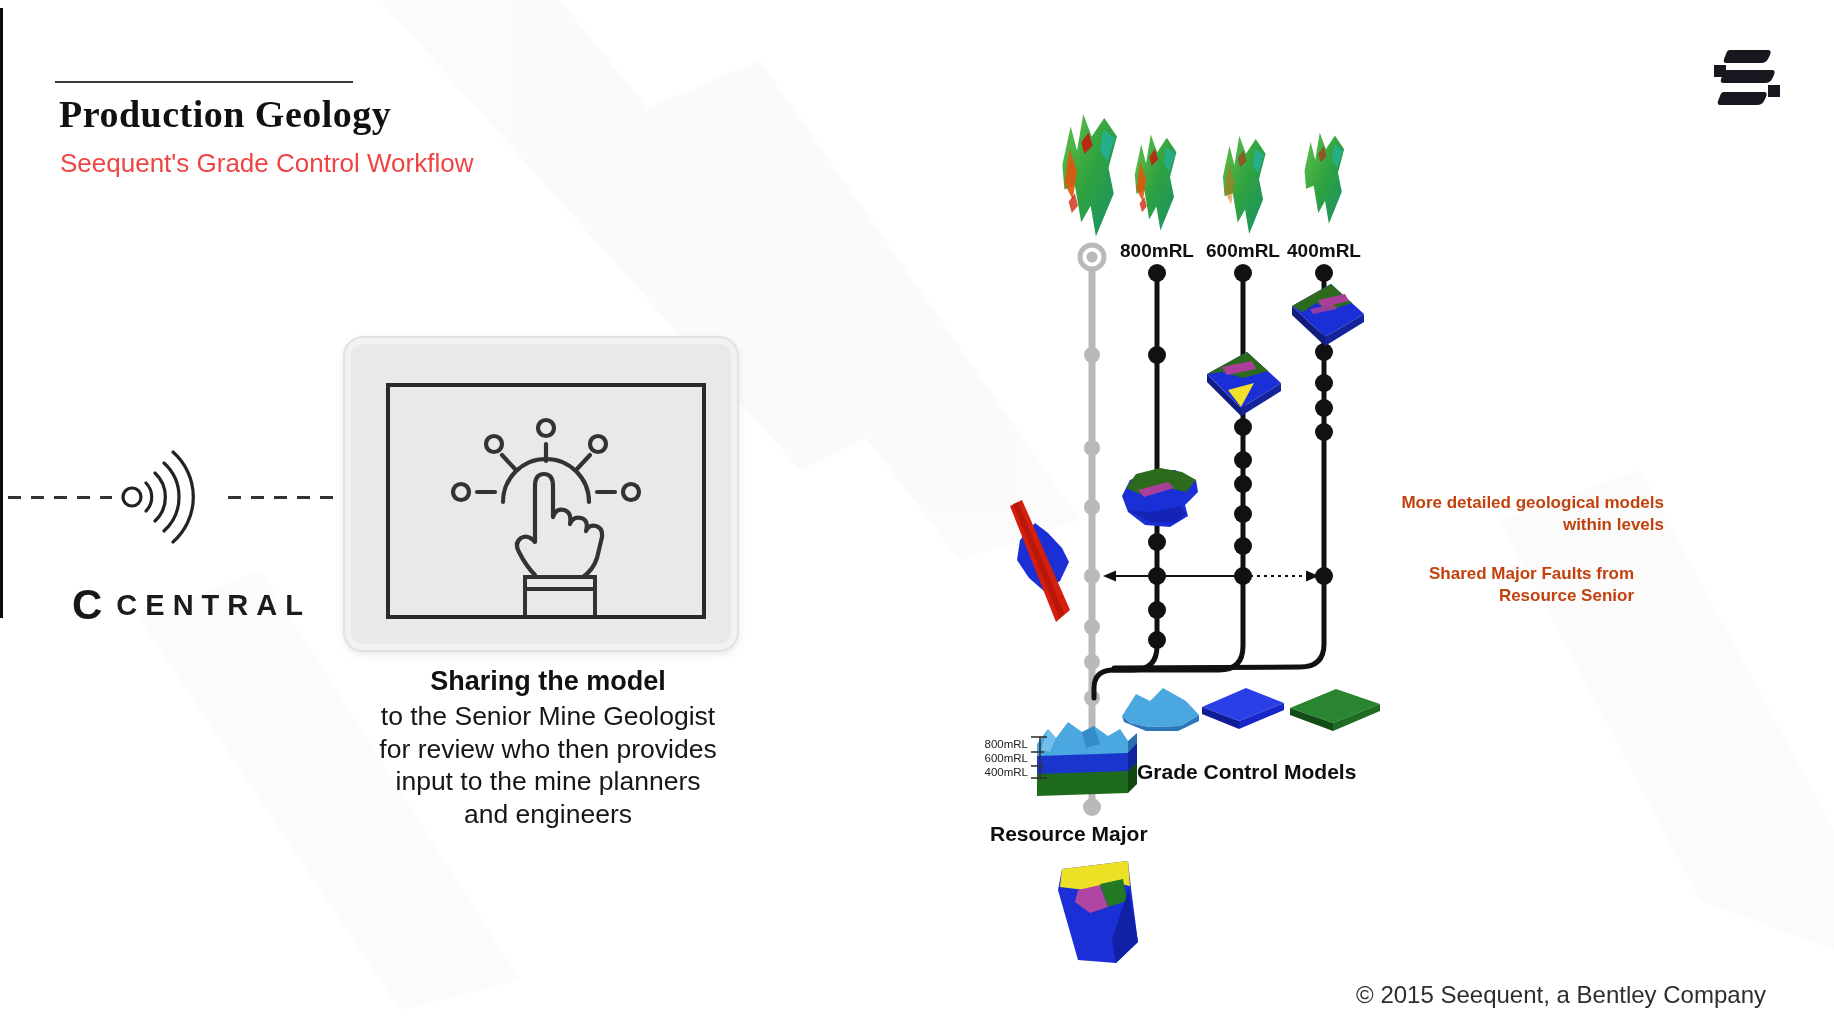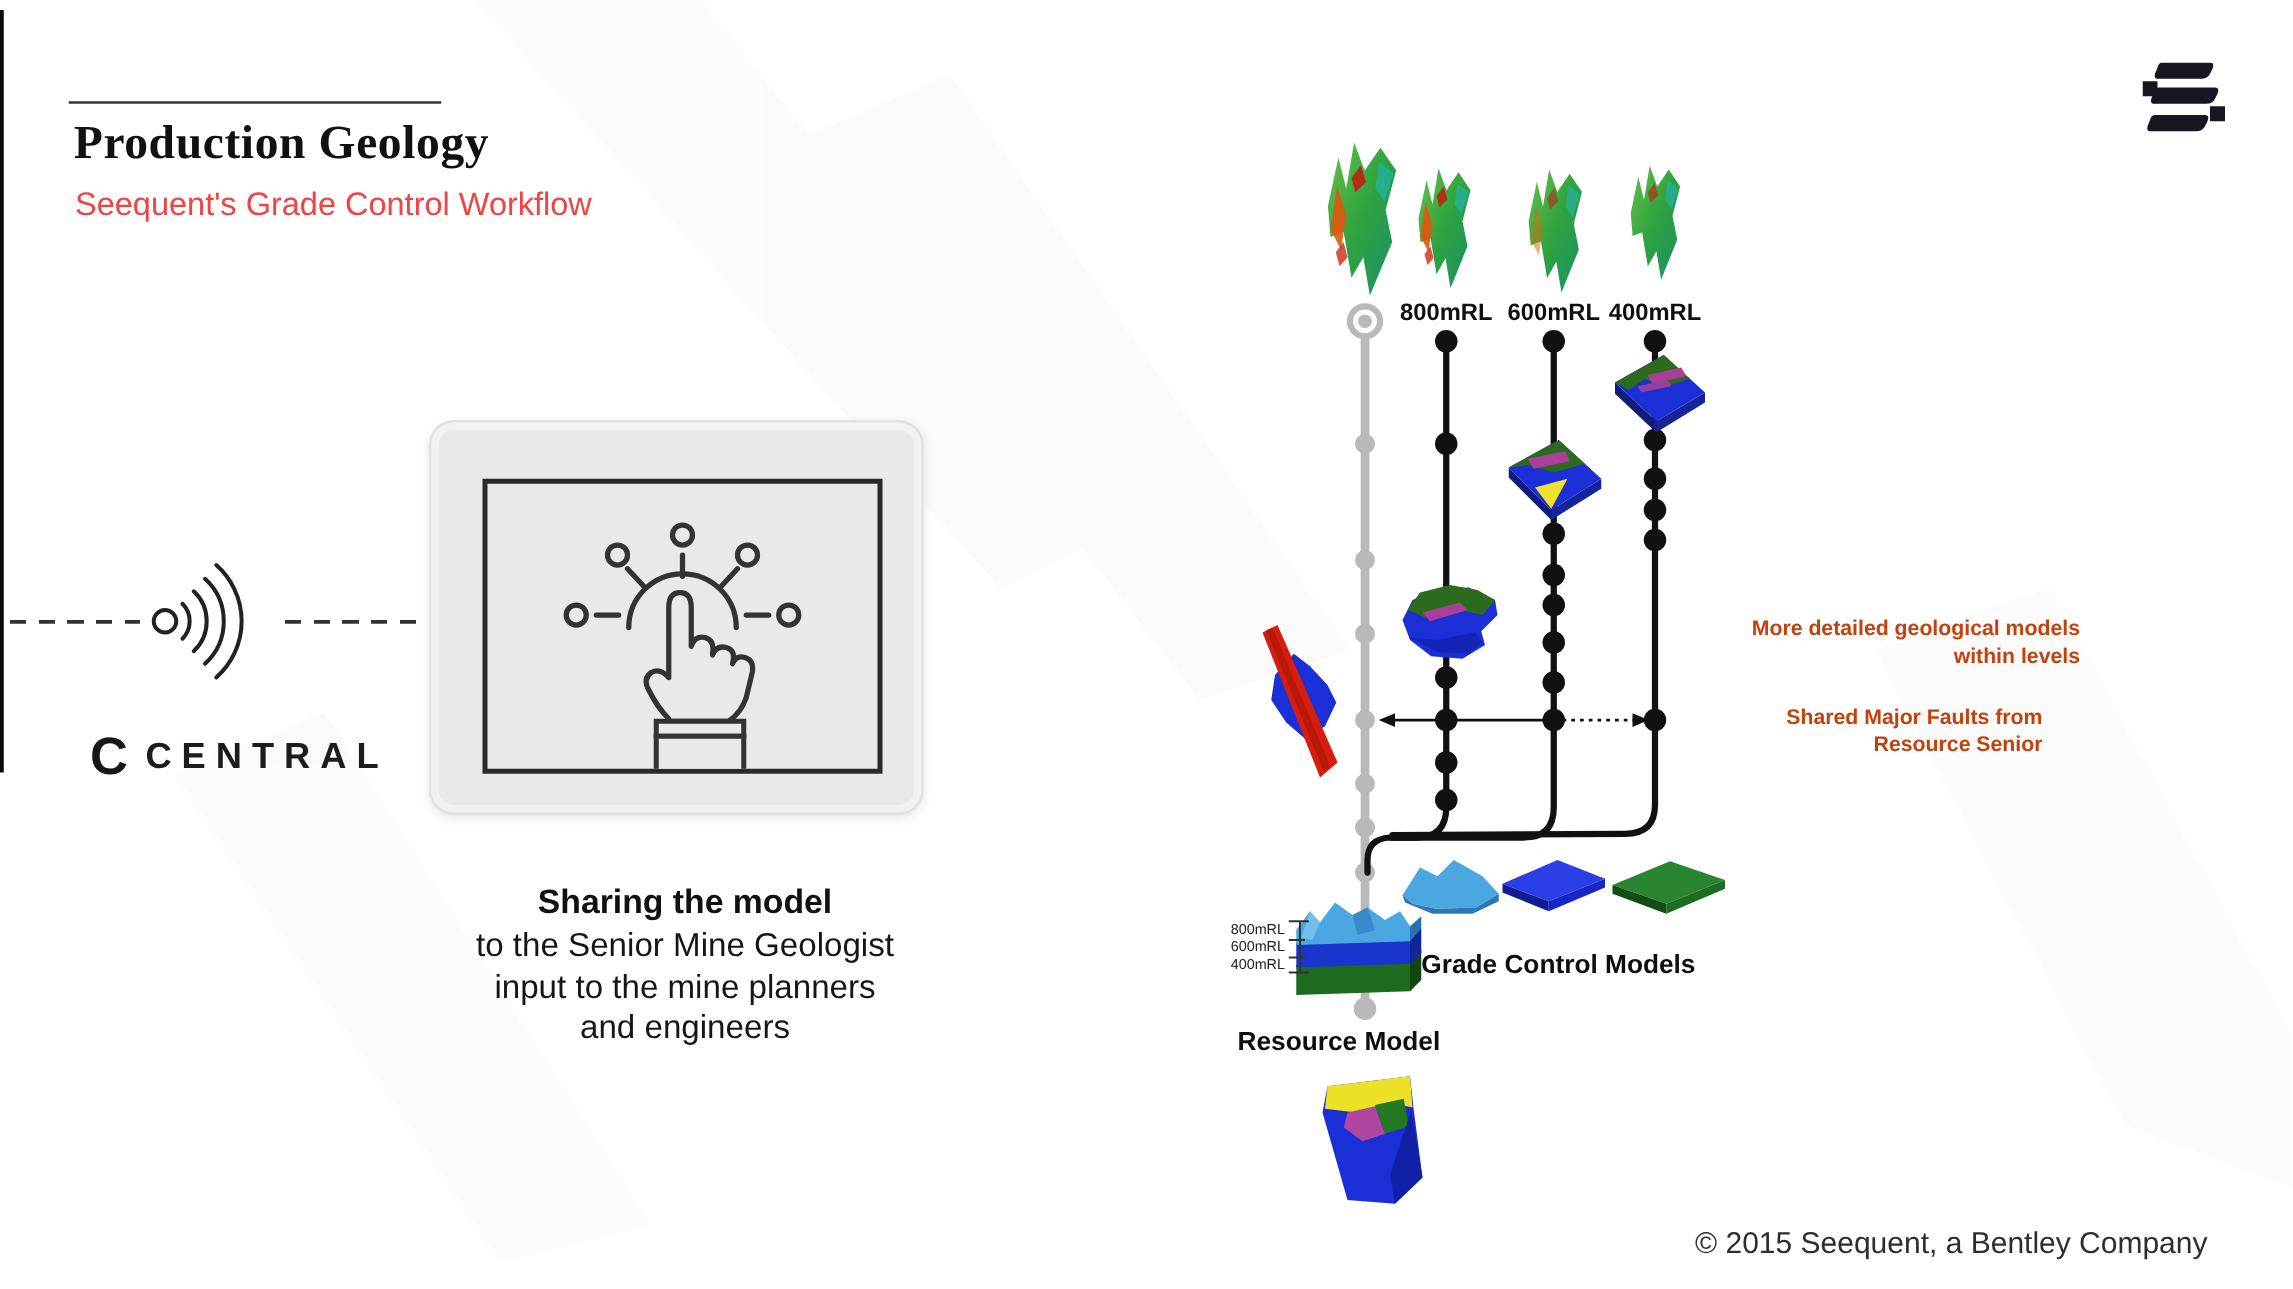--- a/index.html
+++ b/index.html
@@ -247,36 +247,37 @@
           <line x1="166" y1="78" x2="184" y2="78"></line>
           <path d="M72,88 A43,43 0 0 1 158,88"></path>
         </g>
         <path d="M113,60 Q104,60 104,72 L104,128 Q97,120 90,124 Q83,129 88,138 Q95,152 104,161 L104,163 L152,163 Q162,156 166,144 L171,123 Q172,114 165,112 Q158,110 155,117 Q158,106 150,104 Q142,102 139,110 Q141,98 133,96 Q125,94 122,103 L122,72 Q122,60 113,60 Z" fill="#e9e9e9" stroke="#333" stroke-width="4.2" stroke-linejoin="round"></path>
         <rect x="94" y="163" width="70" height="12" fill="#e9e9e9" stroke="#333" stroke-width="4"></rect>
         <rect x="94" y="175" width="70" height="32" fill="#e9e9e9" stroke="#333" stroke-width="4"></rect>
       </svg>
     </div>
   </div>
 
-  <div class="abs share" style="left:328px;top:666px;margin-top:40px;">
+  <div class="abs share" style="left:328px;top:666px;">
     <div class="share-title">Sharing the model</div>
     <div class="share-line">to the Senior Mine Geologist</div>
+    <div class="share-line">for review who then provides</div>
     <div class="share-line">input to the mine planners</div>
     <div class="share-line">and engineers</div>
   </div>
 
   <div class="abs lvl" style="left:1112px;top:240px;">800mRL</div>
   <div class="abs lvl" style="left:1198px;top:240px;">600mRL</div>
   <div class="abs lvl" style="left:1279px;top:240px;">400mRL</div>
 
   <div class="abs note" style="left:1374px;top:492px;width:290px;">More detailed geological models within levels</div>
   <div class="abs note" style="left:1374px;top:563px;width:260px;">Shared Major Faults from Resource Senior</div>
 
   <div class="abs tick-label" style="left:958px;top:738px;">800mRL</div>
   <div class="abs tick-label" style="left:958px;top:752px;">600mRL</div>
   <div class="abs tick-label" style="left:958px;top:766px;">400mRL</div>
 
   <div class="abs big-label" style="left:1137px;top:760px;width:225px;">Grade Control Models</div>
-  <div class="abs big-label" style="left:990px;top:822px;width:200px;">Resource Model</div>
+  <div class="abs big-label" style="left:990px;top:822px;width:200px;">Resource Major</div>
 
   <div class="abs copyright" style="right:68px;top:981px;">© 2015 Seequent, a Bentley Company</div>
 
 </div>
 
 </body></html>

